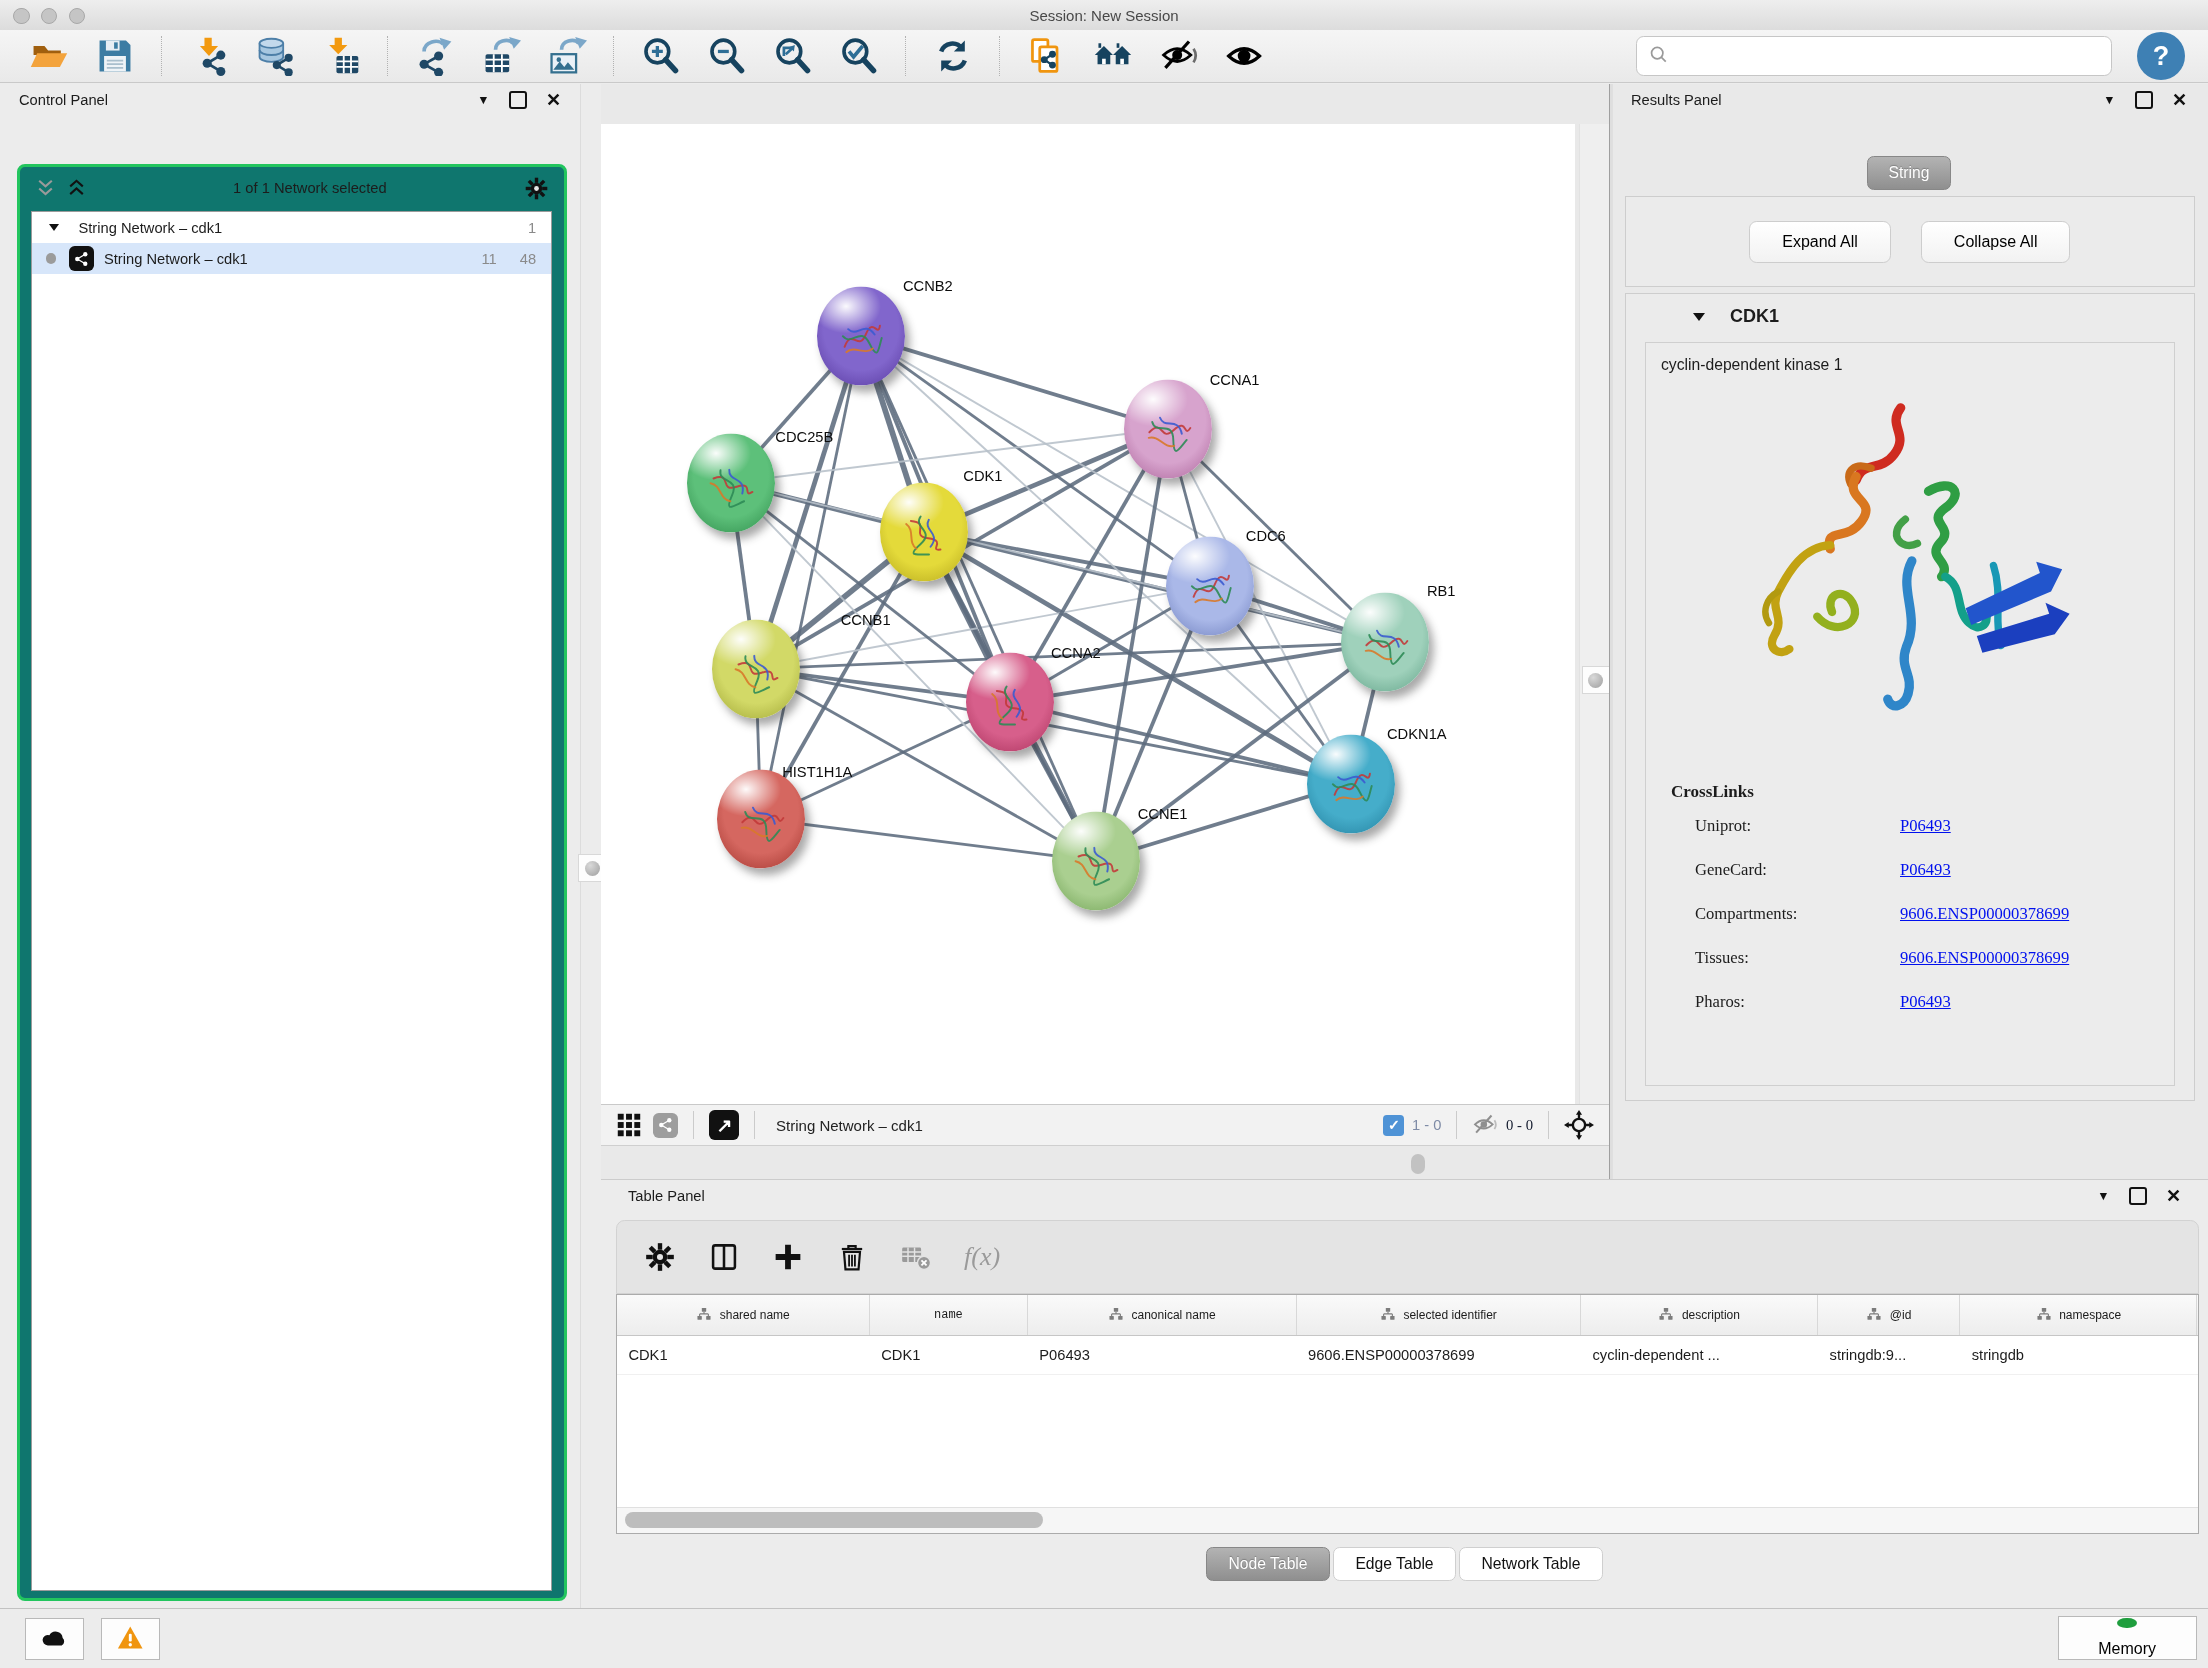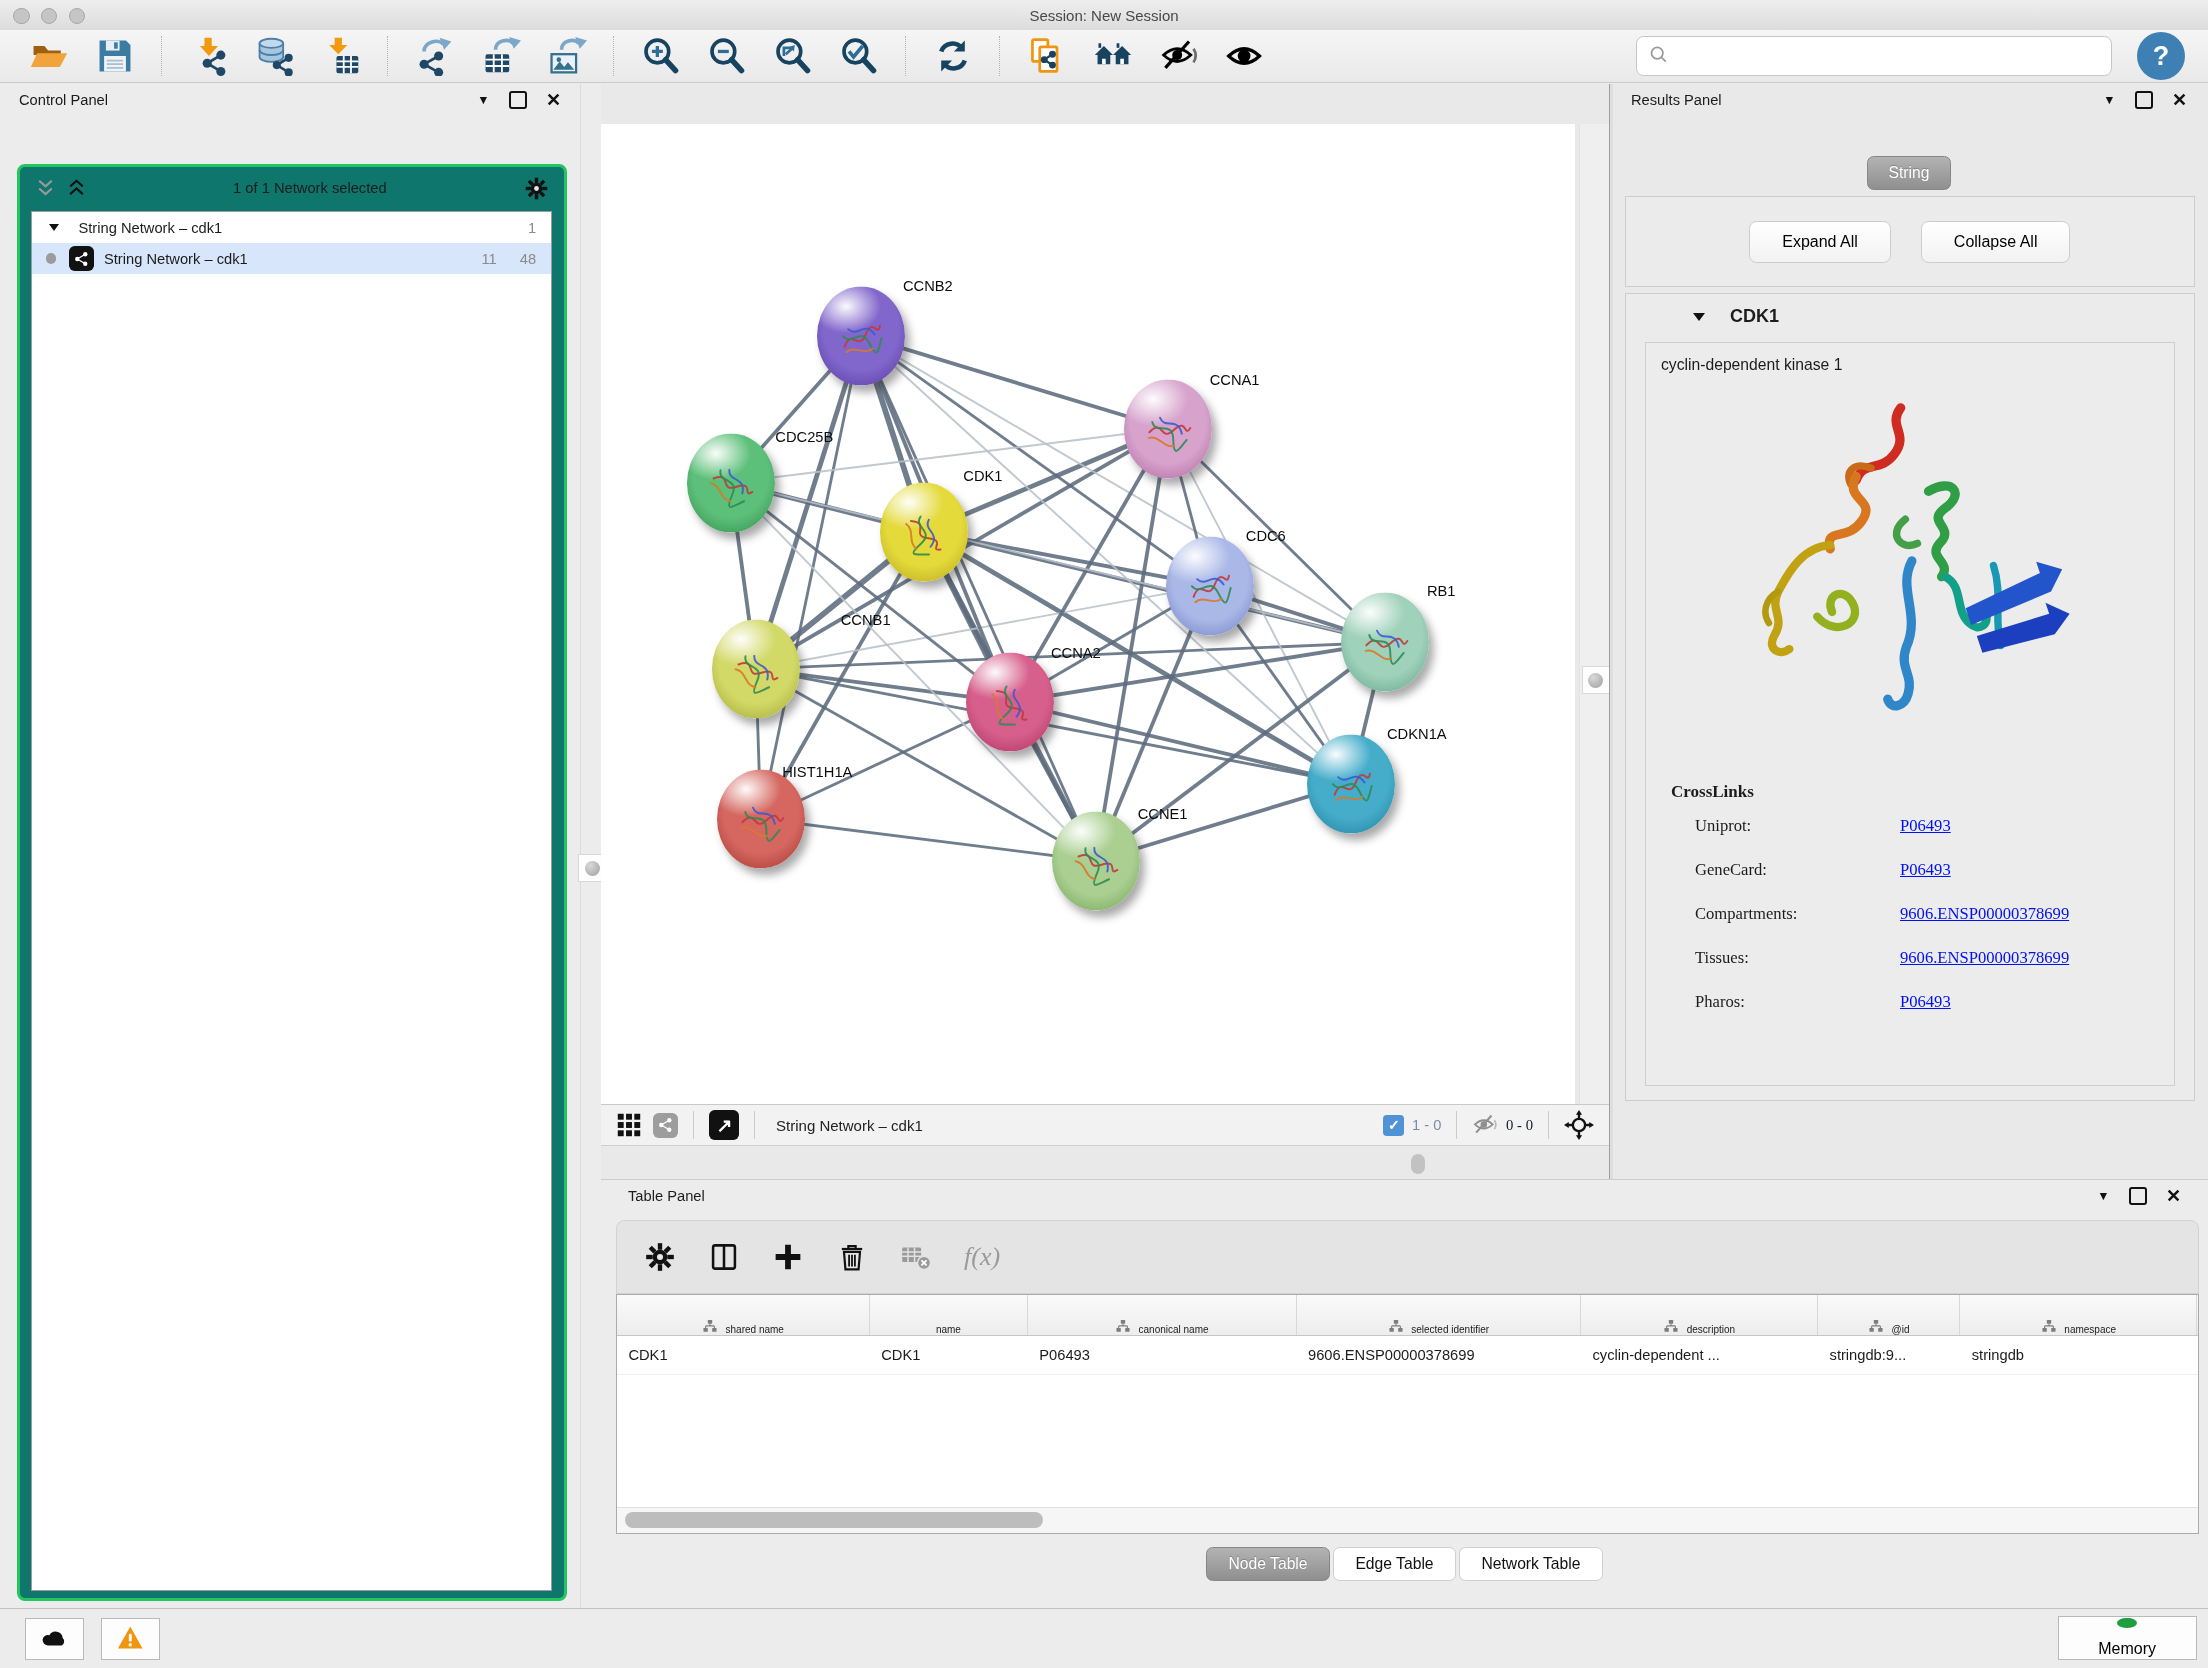--- a/index.html
+++ b/index.html
@@ -90,21 +90,21 @@
   .xlabel{width:205px;}
   .xlink{text-decoration:underline;cursor:pointer;}
   
   .table-panel{position:absolute;left:601px;top:1179px;right:0;bottom:59px;background:#ececec;border-top:1px solid #cccccc;}
   .tp-toolbar{position:absolute;left:15px;right:9.5px;top:40px;height:74px;background:#e4e4e4;border:1px solid #d2d2d2;border-radius:8.6px 8.6px 0 0;display:flex;align-items:center;gap:32px;padding:0 27px;box-sizing:border-box;}
   .tp-toolbar svg{width:32px;height:32px;color:#111;cursor:pointer;}
   .tp-toolbar svg.dis{color:#9a9a9a;cursor:default;}
   .fx{font-family:"Liberation Serif",serif;font-style:italic;font-size:26px;color:#9a9a9a;}
   .tbl{position:absolute;left:15px;right:9.5px;top:114px;height:240px;background:#fff;border:1.4px solid #ababab;box-sizing:border-box;overflow:hidden;}
   .thead{display:flex;height:40px;background:linear-gradient(#fafafa,#ededed);border-bottom:1px solid #c6c6c6;}
-  .th{display:flex;align-items:flex-end;justify-content:center;gap:7.6px;font-size:10px;border-right:1px solid #d8d8d8;box-sizing:border-box;overflow:hidden;white-space:nowrap;cursor:pointer;}
+  .th{display:flex;align-items:center;justify-content:center;gap:7.6px;font-size:12px;border-right:1px solid #d8d8d8;box-sizing:border-box;overflow:hidden;white-space:nowrap;cursor:pointer;}
   .th svg{width:16px;height:16px;color:#7c7c7c;flex:none;}
   .trow2{display:flex;height:38px;border-bottom:1px solid #f0f0f0;}
   .td{display:flex;align-items:center;font-size:14.7px;padding-left:11.4px;box-sizing:border-box;overflow:hidden;white-space:nowrap;cursor:text;}
   .hscroll{position:absolute;left:0;right:0;bottom:0;height:25px;background:#f6f6f6;border-top:1px solid #e0e0e0;}
   .hthumb{position:absolute;left:7.6px;top:3.8px;width:418px;height:16px;border-radius:8.6px;background:#bdbdbd;cursor:pointer;}
   .tp-tabs{position:absolute;left:0;right:0;top:367px;display:flex;justify-content:center;}
   
   .statusbar{position:absolute;left:0;bottom:0;right:0;height:59px;background:#ececec;border-top:1px solid #c2c2c2;}
   .sb-btn{position:absolute;top:8.6px;width:59px;height:42px;background:#fdfdfd;border:1.9px solid #b9b9b9;display:flex;align-items:center;justify-content:center;cursor:pointer;box-sizing:border-box;}
   .sb-btn svg{width:28.5px;height:28.5px;color:#111;}
@@ -792,21 +792,21 @@
       <span class="fx">f(x)</span>
     </div>
     <div class="tbl">
       <div class="thead" id="tbl-head">
           <div class="th" style="width: 16%;">
             <svg viewBox="0 0 17 17" width="16" height="16">
               <use href="#sym-tree"></use>
             </svg>
             <span>shared name</span>
           </div>
-          <div class="th" style="width: 10%;">
+          <div class="th" style="width: 10%; font-family: Liberation Mono, monospace;">
             <span>name</span>
           </div>
           <div class="th" style="width: 17%;">
             <svg viewBox="0 0 17 17" width="16" height="16">
               <use href="#sym-tree"></use>
             </svg>
             <span>canonical name</span>
           </div>
           <div class="th" style="width: 18%;">
             <svg viewBox="0 0 17 17" width="16" height="16">

